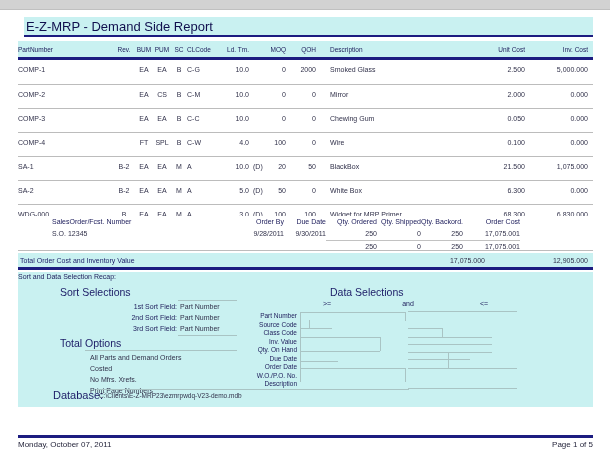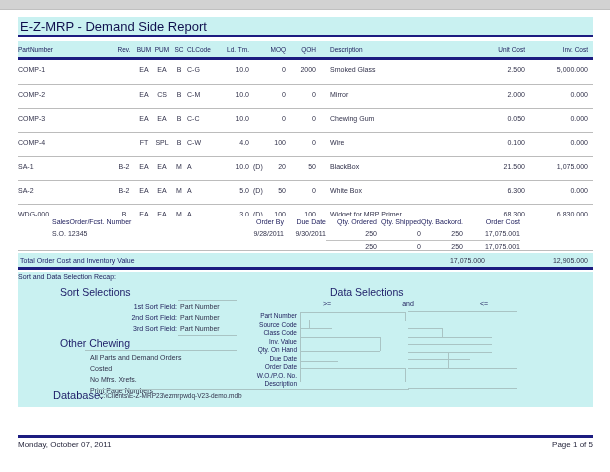--- a/index.html
+++ b/index.html
@@ -3,21 +3,21 @@
 <meta charset="utf-8">
 <style>
   html,body{margin:0;padding:0}
   body{
     width:610px;height:472px;position:relative;overflow:hidden;
     background:#ffffff;
     font-family:"Liberation Sans","DejaVu Sans",sans-serif;
     color:#31314a;
   }
   .top-strip{position:absolute;top:0;left:0;width:610px;height:9px;background:#d2d2d2;border-bottom:1px solid #c0c0c0}
-  .title-band{position:absolute;left:18px;right:17px;top:17px;height:18px;background:#c9f1f1;border-bottom:2px solid #1c1c80;display:flex;align-items:center;box-sizing:content-box}
+  .title-band{position:absolute;left:24px;right:17px;top:17px;height:18px;background:#c9f1f1;border-bottom:2px solid #1c1c80;display:flex;align-items:center;box-sizing:content-box}
   .title-band .ttl{font-size:13px;color:#10104e;padding-left:2px;letter-spacing:0px}
   .header-band{position:absolute;left:18px;right:17px;top:41px;height:16px;background:#c9f1f1;border-bottom:3px solid #1c1c80;box-sizing:content-box}
   .grid{display:grid;grid-template-columns:95px 22px 18px 18px 16px 27px 38px 14px 22px 34px 1fr 70px 68px}
   .grid.head{font-size:6.5px;color:#21215e}
   .grid.head .c{padding-top:5px}
   .row{height:24px;box-sizing:border-box;font-size:7px}
   .row .c{padding-top:6px;white-space:nowrap;overflow:hidden}
   .row.sep{border-top:1px solid #bcbcbc}
   .row.last{height:12px}
   .c.rt{text-align:right}
@@ -237,21 +237,21 @@
     <div class="rc-title" style="left:42px;top:14px;width:212px">Sort Selections</div>
     <div class="ln" style="left:160px;top:28px;width:59px;height:1px"></div>
     <div class="abs sort-label" style="top:31px">1st Sort Field:</div>
     <div class="abs sort-value" style="top:31px">Part Number</div>
     <div class="abs sort-label" style="top:42px">2nd Sort Field:</div>
     <div class="abs sort-value" style="top:42px">Part Number</div>
     <div class="abs sort-label" style="top:53px">3rd Sort Field:</div>
     <div class="abs sort-value" style="top:53px">Part Number</div>
     <div class="ln" style="left:160px;top:63px;width:59px;height:1px"></div>
 
-    <div class="rc-title" style="left:42px;top:65px;width:212px">Other Chewing</div>
+    <div class="rc-title" style="left:42px;top:65px;width:212px">Total Options</div>
     <div class="ln" style="left:67px;top:78px;width:152px;height:1px"></div>
     <div class="abs opt-list" style="left:72px;top:80px">
       <div>All Parts and Demand Orders</div>
       <div>Costed</div>
       <div>No Mfrs. Xrefs.</div>
       <div>Print Page Numbers</div>
     </div>
 
     <div class="abs db-label" style="left:35px;top:117px">Database:</div>
     <div class="ln" style="left:78px;top:117px;width:313px;height:1px"></div>

